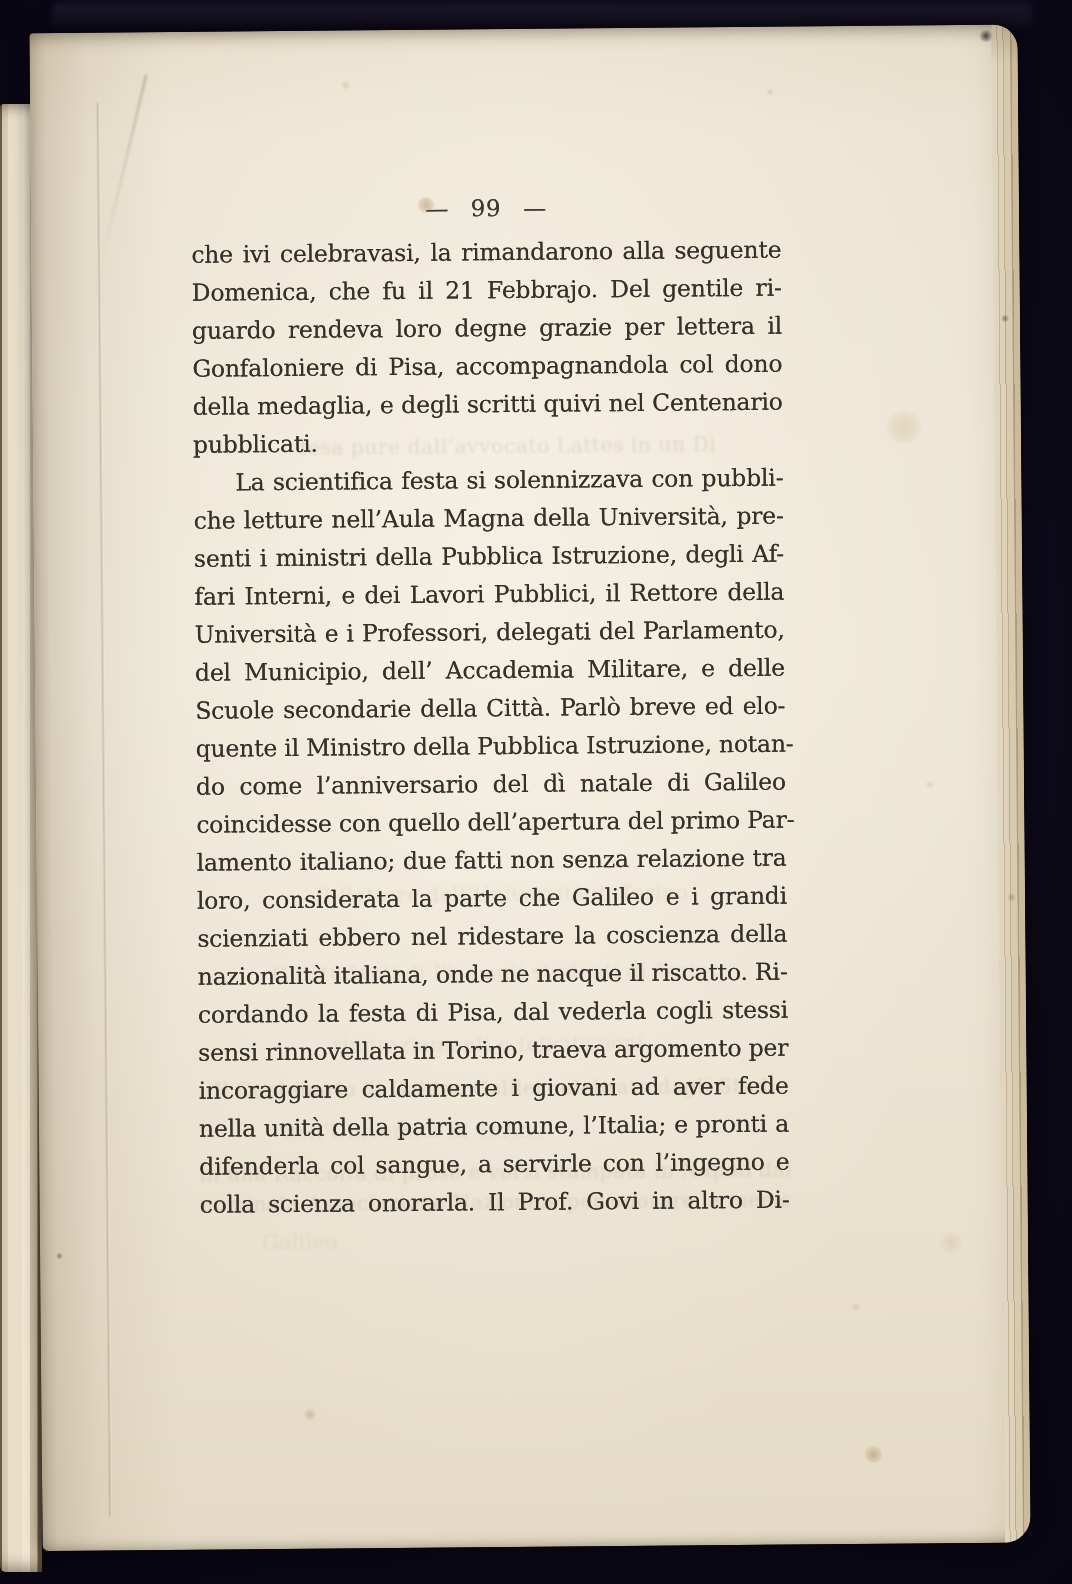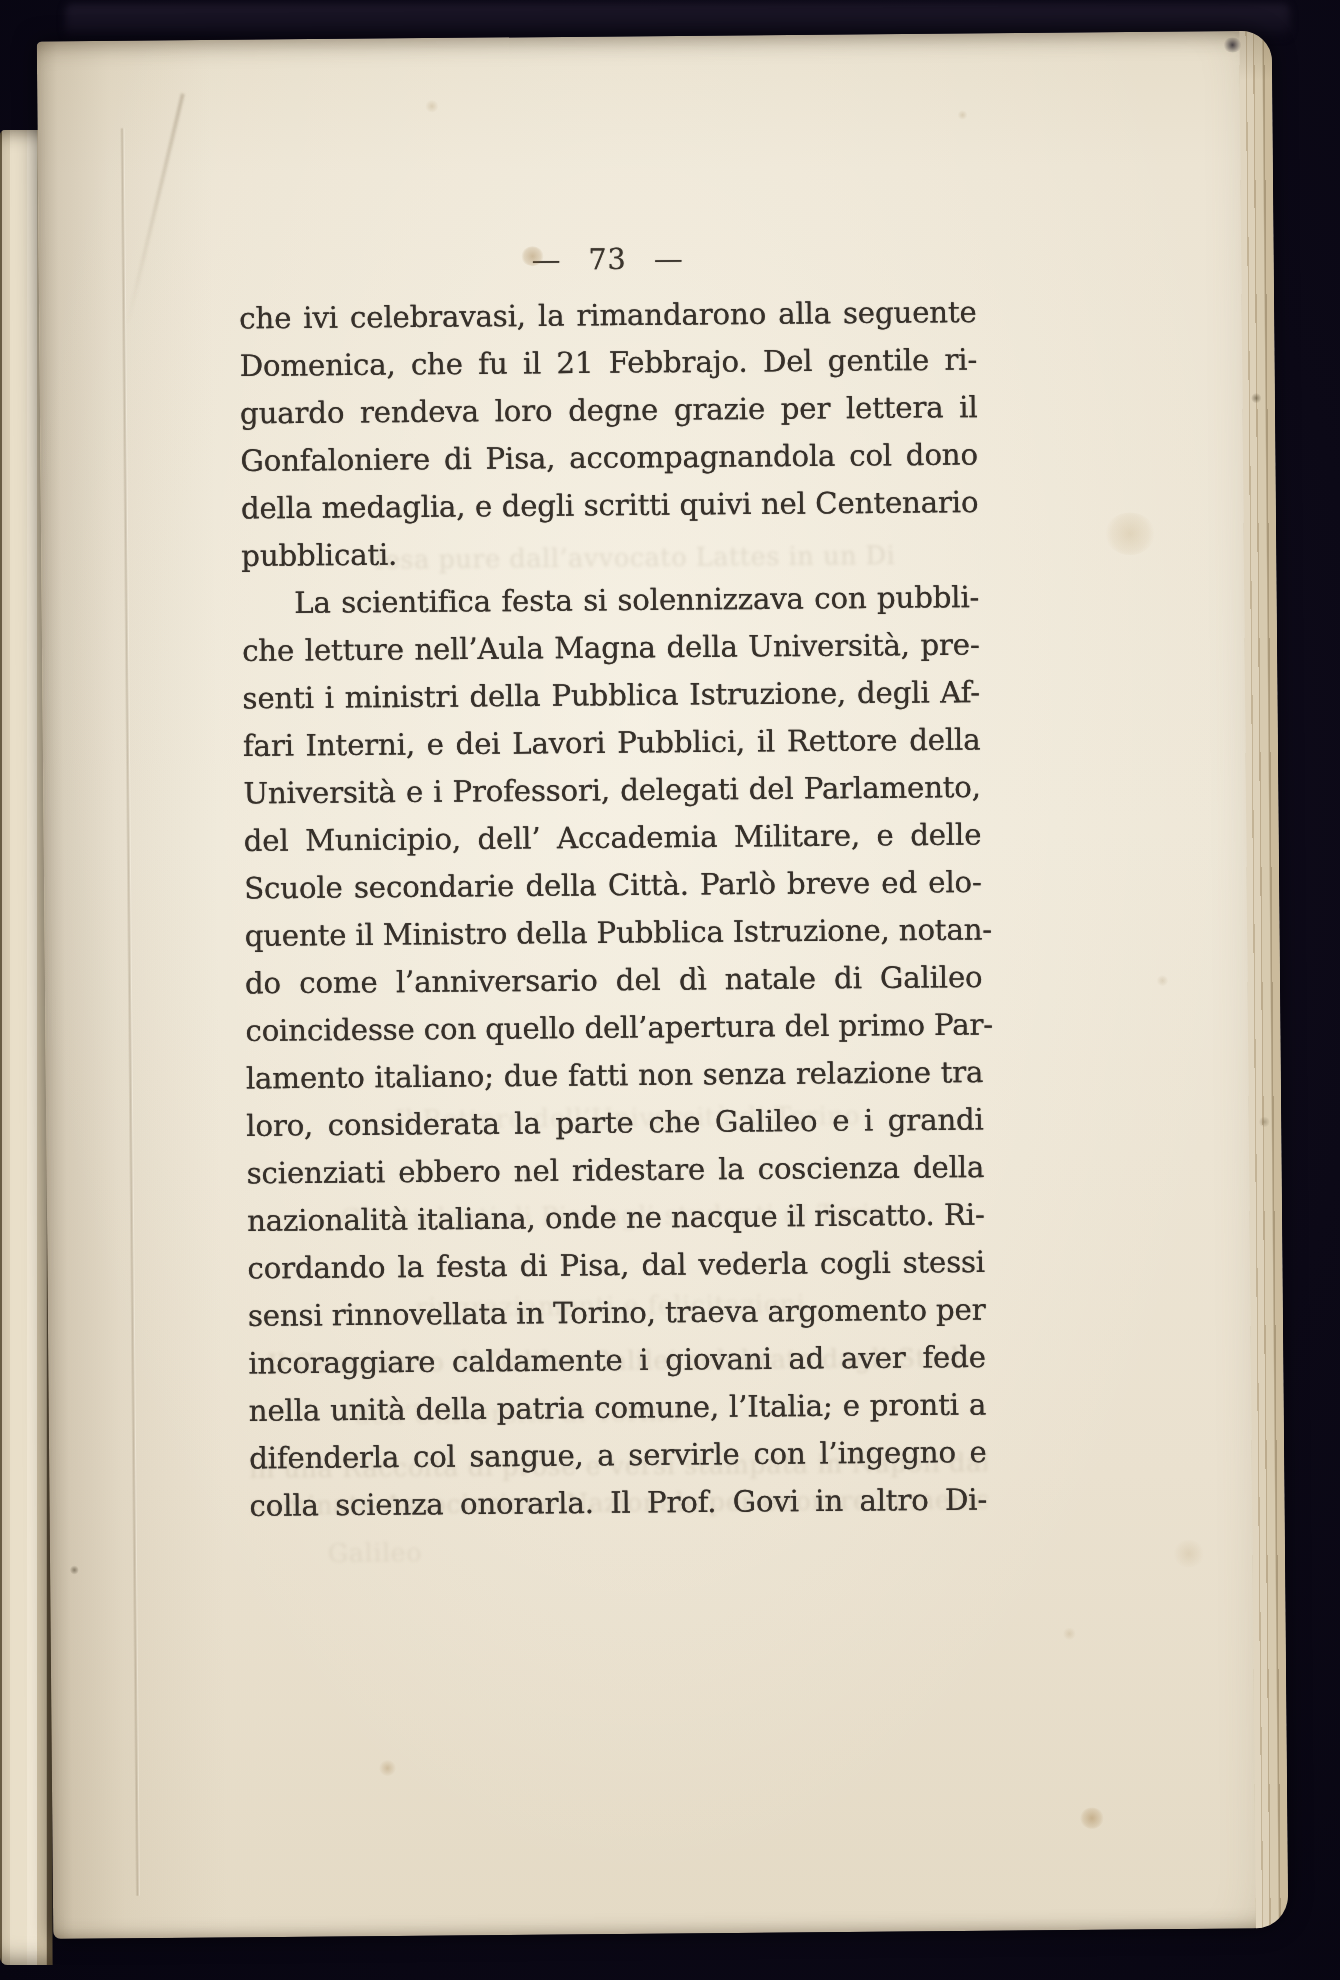--- a/index.html
+++ b/index.html
@@ -106,21 +106,21 @@
     <div class="ghost dim" style="top:1000px;left:260px;width:380px;">ringraziamenti e felicitazioni</div>
     <div class="ghost" style="top:1044px;left:175px;width:560px;">Il Centenario di Galileo Galilei celebrato dagli Studenti</div>
     <div class="ghost dim" style="top:1086px;left:165px;width:420px;">dell’Università di Torino</div>
     <div class="ghost" style="top:1128px;left:160px;width:590px;">in una Raccolta di prose e versi stampata in Napoli dalla</div>
     <div class="ghost" style="top:1158px;left:160px;width:590px;">nominata Associazione Nazionale per onorare la memoria di</div>
     <div class="ghost dim" style="top:1196px;left:160px;width:200px;">Galileo</div>
 
     <div class="textcol">
       <div class="pagehead">
         <span>—</span>
-        <span>73</span>
+        <span>99</span>
         <span>—</span>
       </div>
 
       <div class="line">che ivi celebravasi, la rimandarono alla seguente</div>
       <div class="line">Domenica, che fu il 21 Febbrajo. Del gentile ri-</div>
       <div class="line">guardo rendeva loro degne grazie per lettera il</div>
       <div class="line">Gonfaloniere di Pisa, accompagnandola col dono</div>
       <div class="line">della medaglia, e degli scritti quivi nel Centenario</div>
       <div class="line short">pubblicati.</div>
 

